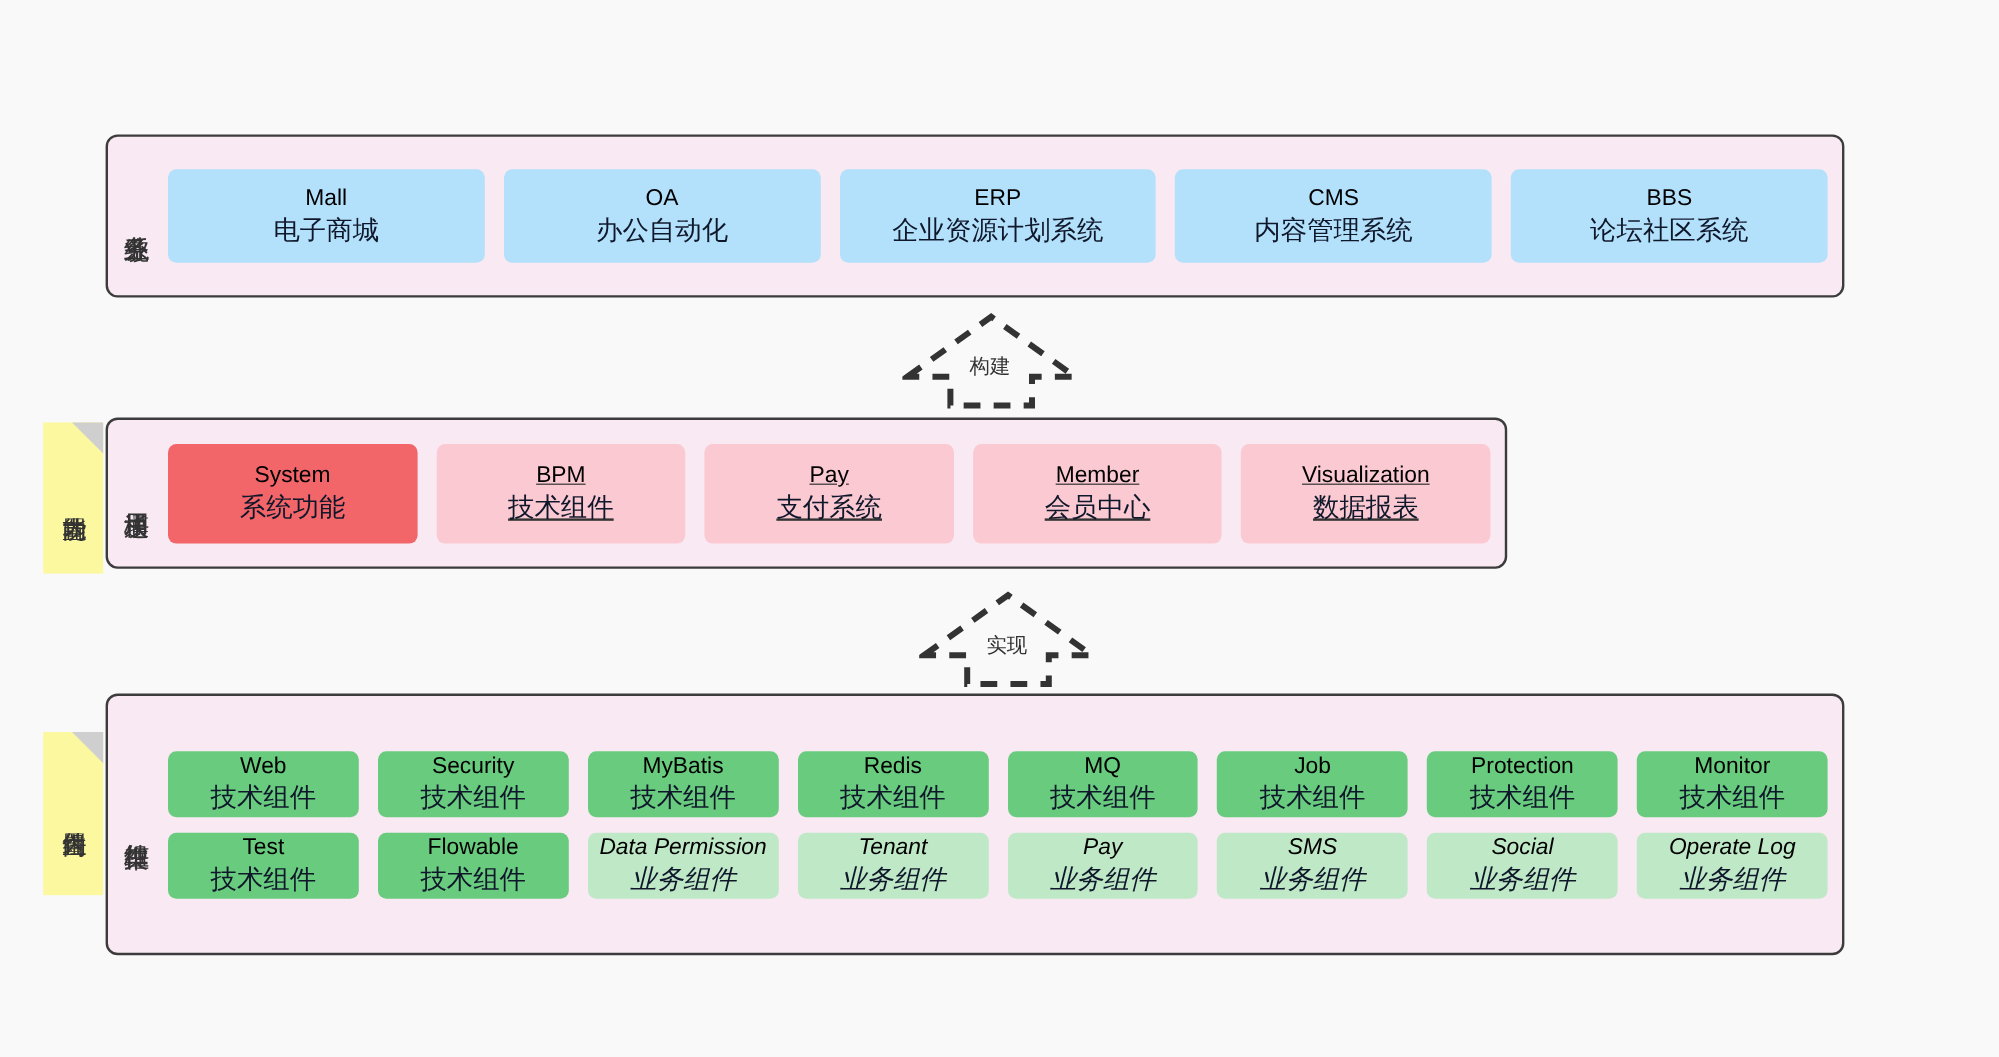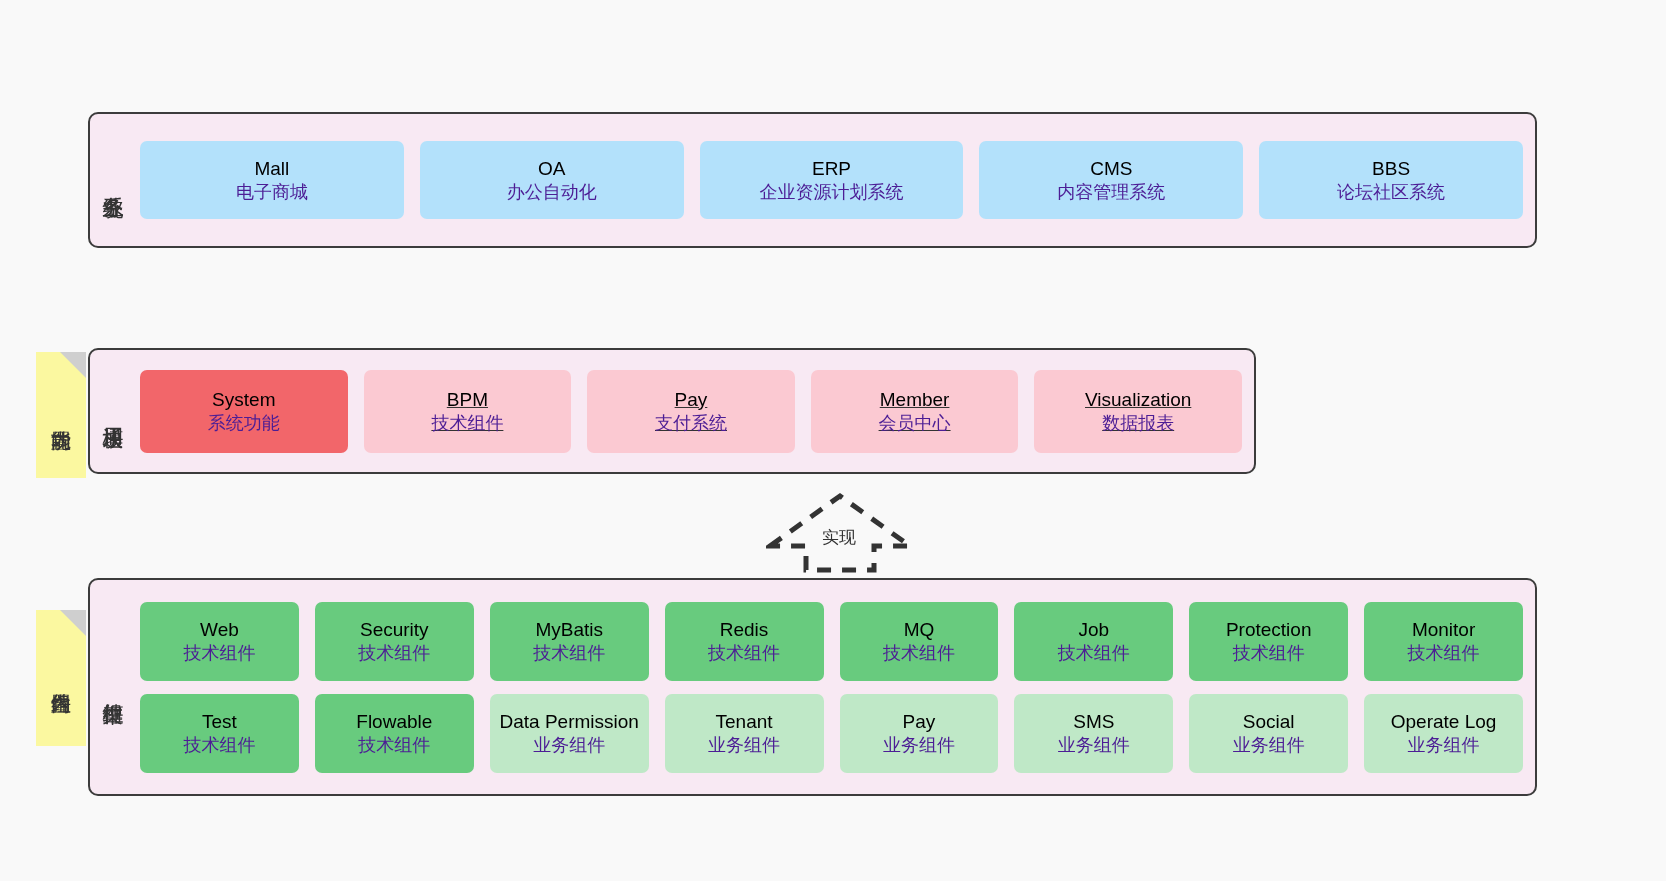--- a/index.html
+++ b/index.html
@@ -70,41 +70,41 @@
     text-align: center;
     box-sizing: border-box;
     line-height: 1.26;
     padding: 4px 2px;
   }
   .node .en {
     font-size: 19px;
     color: #000000;
   }
   .node .cn {
-    font-size: 18px;
-    color: #4c1d95;
+    font-size: 22px;
+    color: #0f172a;
     text-align: center;
   }
 
   
   .c-blue       { background: #b3e1fb; }
   .c-red        { background: #f2666a; }
   .c-pink       { background: #fbc9d2; text-decoration: underline; }
   .c-green      { background: #68cb7e; }
-  .c-lightgreen { background: #bfe8c7; }
+  .c-lightgreen { background: #bfe8c7; font-style: italic; }
 
   
   #layer-business  { left: 88px;  top: 112px; width: 1449px; height: 136px; }
   #layer-business .node-row { height: 78px; }
 
   #layer-common    { left: 88px;  top: 348px; width: 1168px; height: 126px; }
   #layer-common .node-row { height: 83px; }
 
   #layer-framework { left: 88px;  top: 578px; width: 1449px; height: 218px; }
-  #layer-framework .node-row { height: 79px; }
+  #layer-framework .node-row { height: 55px; }
   #layer-framework .layer-body { gap: 13px; }
 
   
   .note {
     position: absolute;
     background: #fbf8a0;
     border: none;
     box-sizing: border-box;
     display: flex;
     align-items: center;
@@ -167,20 +167,26 @@
           <span class="cn">内容管理系统</span>
         </div>
         <div class="node c-blue">
           <span class="en">BBS</span>
           <span class="cn">论坛社区系统</span>
         </div>
       </div>
     </div>
   </div>
 
+  <div class="arrow-wrap" id="arrow-build">
+    <svg width="148" height="84" viewBox="0 0 148 84">
+      <path d="M 4 56 L 74 6 L 144 56 L 108 56 L 108 80 L 40 80 L 40 56 Z" fill="none" stroke="#333333" stroke-width="5" stroke-dasharray="14 11" stroke-linejoin="miter" stroke-linecap="butt"></path>
+    </svg>
+    <div class="arrow-label" style="left: 56px; top: 36px;">构建</div>
+  </div>
 
   <div class="note" id="note-features">
     <span class="fold"></span>
     <span>内置功能</span>
   </div>
 
   <div class="layer" id="layer-common">
     <div class="layer-title">通用模块</div>
     <div class="layer-body">
       <div class="node-row">

